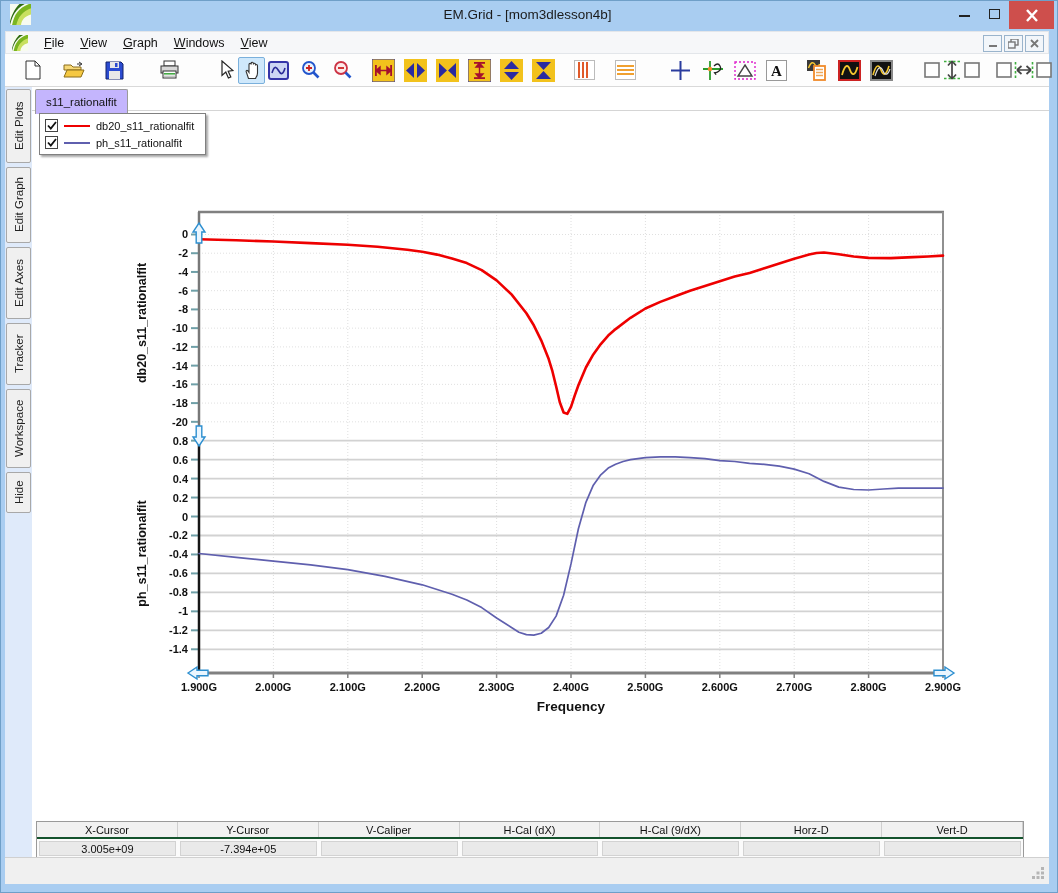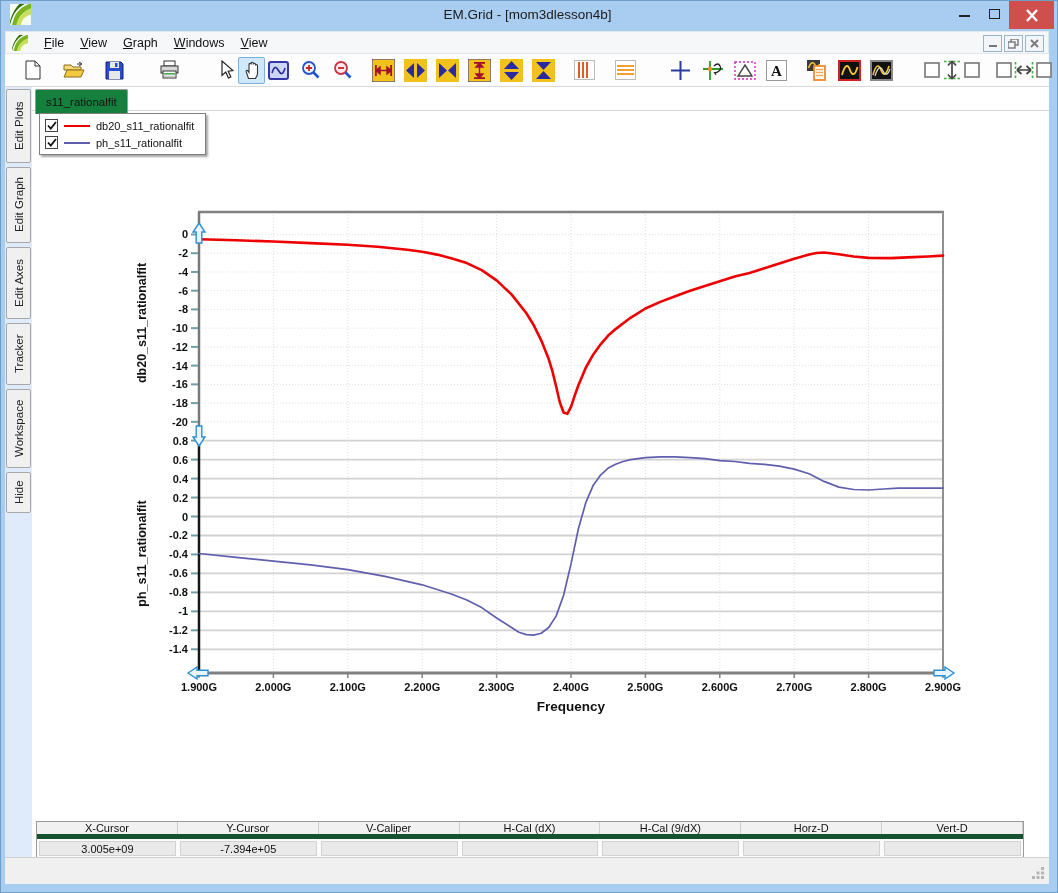--- a/index.html
+++ b/index.html
@@ -33,37 +33,37 @@
   .tb-gap-sm { width:5px; flex:0 0 auto; }
   
   .main { position:absolute; top:86px; left:4px; right:8px; bottom:8px; background:#dfeafa; }
   .sidebar { position:absolute; left:0; top:2px; width:27px; bottom:27px; }
   .side-btn { width:25px; margin:0 1px 4px 1px; background:#f0f0f0; border:1px solid #a8a8a8; border-radius:2px;
               display:flex; align-items:center; justify-content:center;
               writing-mode:vertical-rl; transform:rotate(180deg); font-size:11.5px; color:#222; padding:8px 0; }
   .client { position:absolute; left:27px; right:0; top:0; bottom:27px; background:#ffffff; }
   
   .tabrow { position:absolute; left:0; top:0; right:0; height:24px; border-bottom:1px solid #d5d5d5; }
-  .tab { position:absolute; left:3px; top:2px; height:22px; background:#15803d; border:1px solid #9a9a9a;
+  .tab { position:absolute; left:3px; top:2px; height:22px; background:#c4b5fd; border:1px solid #9a9a9a;
          border-bottom:none; border-radius:2px 2px 0 0; padding:12px 10px; display:flex; align-items:center;
          font-size:11.5px; color:#111; }
   
   .legend { position:absolute; left:7px; top:26px; width:167px; background:#fff; border:1px solid #808080;
             box-shadow:2px 2px 2px rgba(0,0,0,0.35); padding:3px 5px; }
   .legend-row { display:flex; align-items:center; height:17px; gap:6px; }
   .cbx { width:13px; height:13px; background:#fff; border:1px solid #444; display:flex;
          align-items:center; justify-content:center; flex:0 0 auto; }
   .legend-line { width:26px; height:2px; flex:0 0 auto; }
   .legend-label { font-size:11px; color:#111; white-space:nowrap; }
   
   #chart { position:absolute; left:90px; top:114px; }
   
   .statusbar { position:absolute; left:4px; top:734px; width:988px; height:38px; background:#fff;
                border:1px solid #9a9a9a; box-shadow:inset 1px 1px 0 #777; display:flex; flex-direction:column; }
-  .st-head { display:flex; height:17px; background:#f1f1f1; border-bottom:5px solid #14532d; }
+  .st-head { display:flex; height:17px; background:#f1f1f1; border-bottom:2px solid #14532d; }
   .st-head .st-cell { border-right:1px solid #cfcfcf; font-size:11px; color:#111; display:flex;
                       align-items:center; justify-content:center; flex:1; }
   .st-vals { display:flex; flex:1; background:#fbfbfb; }
   .st-vals .st-cell { flex:1; display:flex; align-items:center; justify-content:center; }
   .st-val-box { background:#e9e9e9; border:1px solid #d2d2d2; margin:2px; width:calc(100% - 4px); height:15px;
                 font-size:11px; color:#111; display:flex; align-items:center; justify-content:center; }
   .bottomstrip { position:absolute; left:0; right:0; bottom:0; height:27px; background:#f0f0f0;
                  border-top:1px solid #d0d0d0; }
   .grip { position:absolute; right:3px; bottom:3px; }
 </style>

